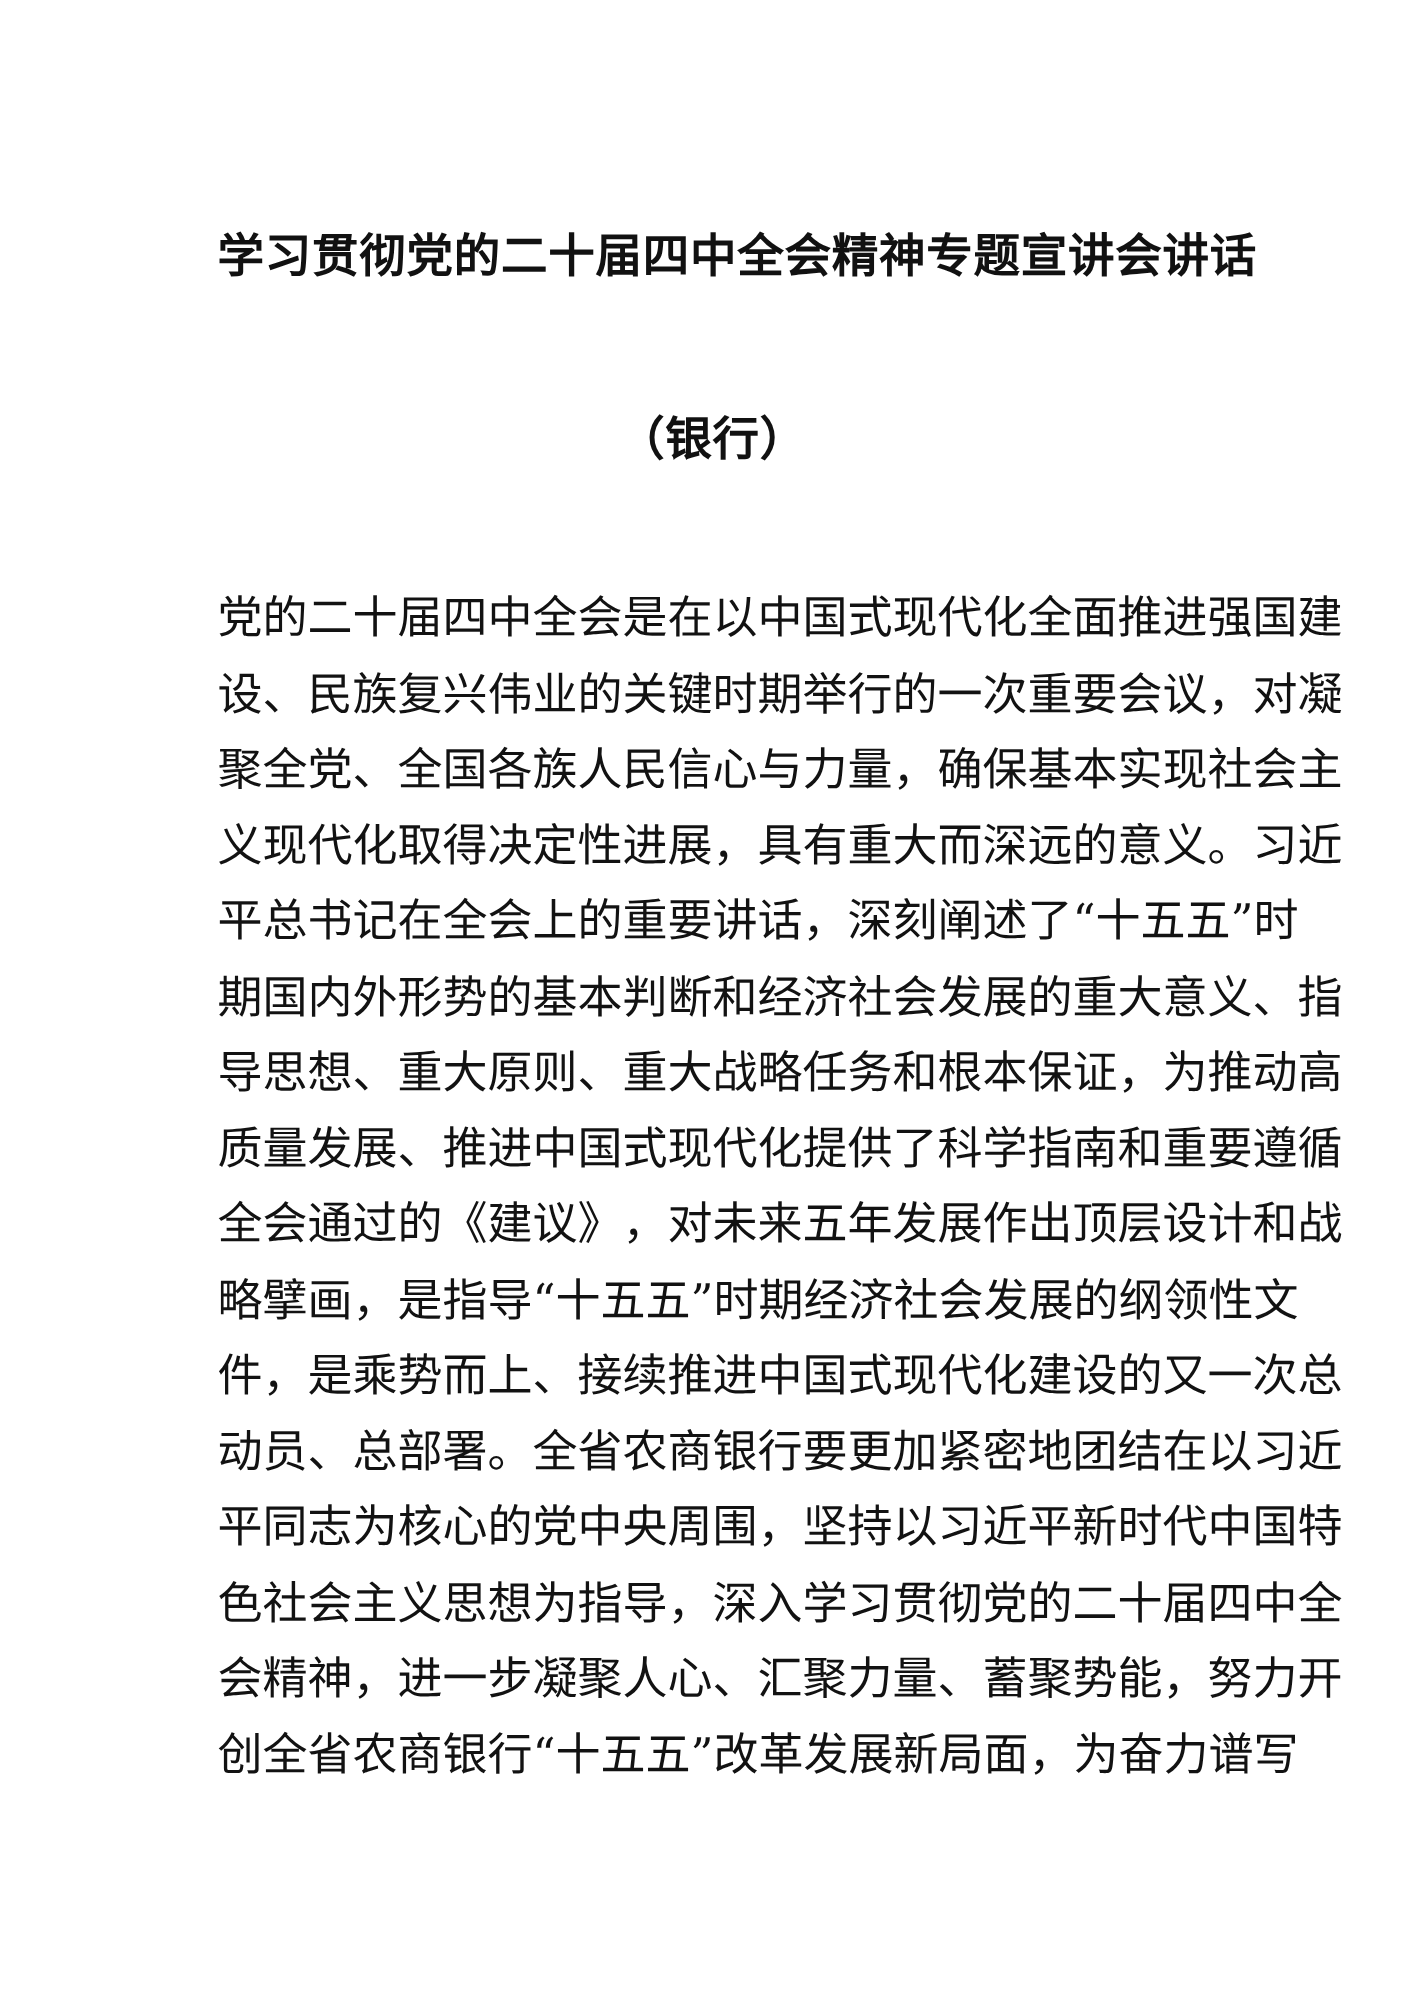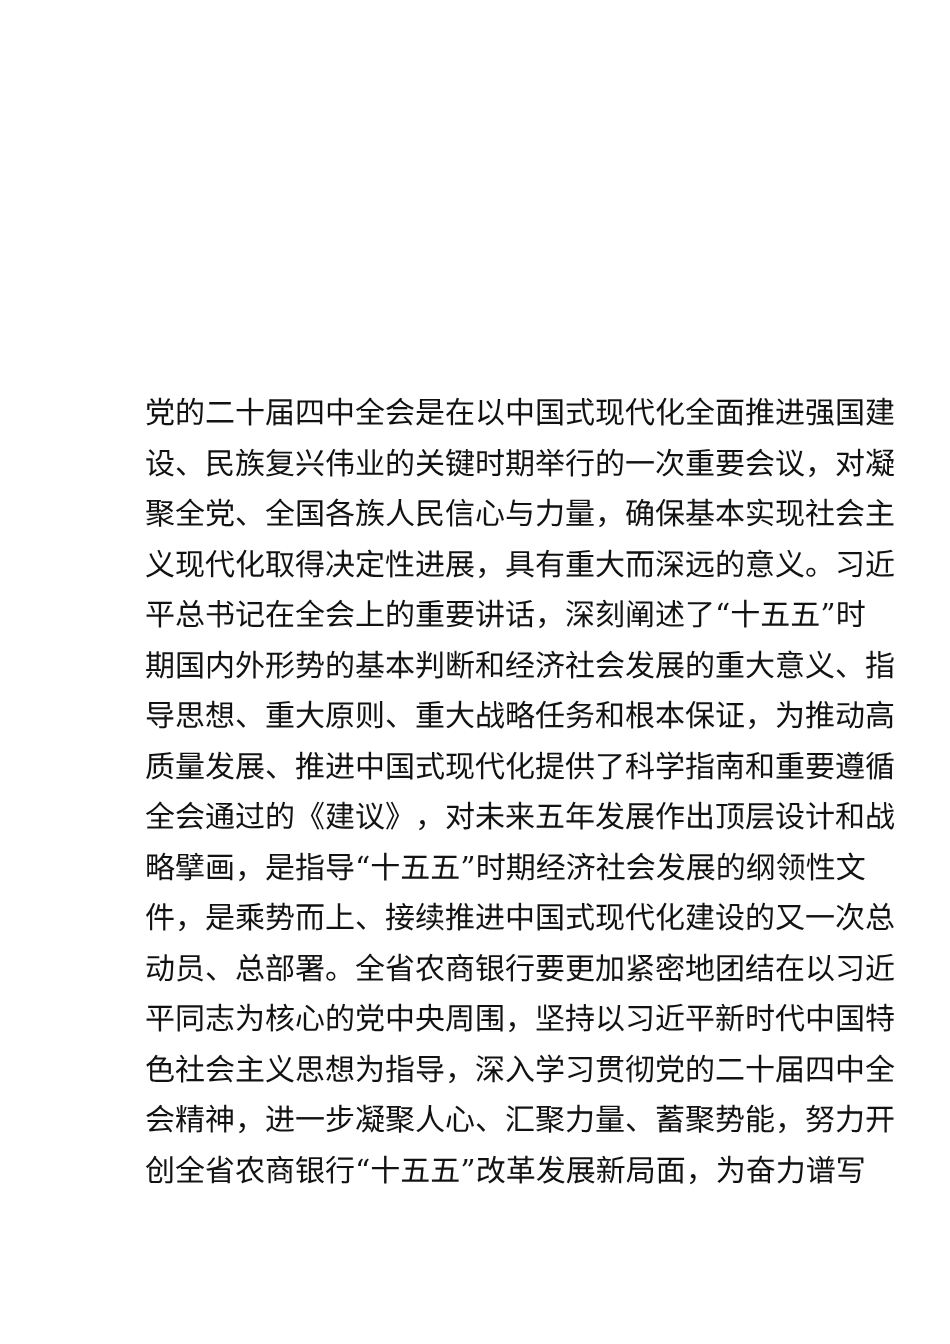--- a/index.html
+++ b/index.html
@@ -83,20 +83,24 @@
   .body-line.justify {
     display: flex;
     justify-content: space-between;
   }
 </style>
 </head>
 <body>
 
 <div class="page">
 
+  <div class="doc-heading">
+    <span class="doc-title">学习贯彻党的二十届四中全会精神专题宣讲会讲话</span>
+    <span class="doc-subtitle">（银行）</span>
+  </div>
 
   <div class="doc-body">
       <span class="body-line justify">
         <span class="ch">党</span>
         <span class="ch">的</span>
         <span class="ch">二</span>
         <span class="ch">十</span>
         <span class="ch">届</span>
         <span class="ch">四</span>
         <span class="ch">中</span>

